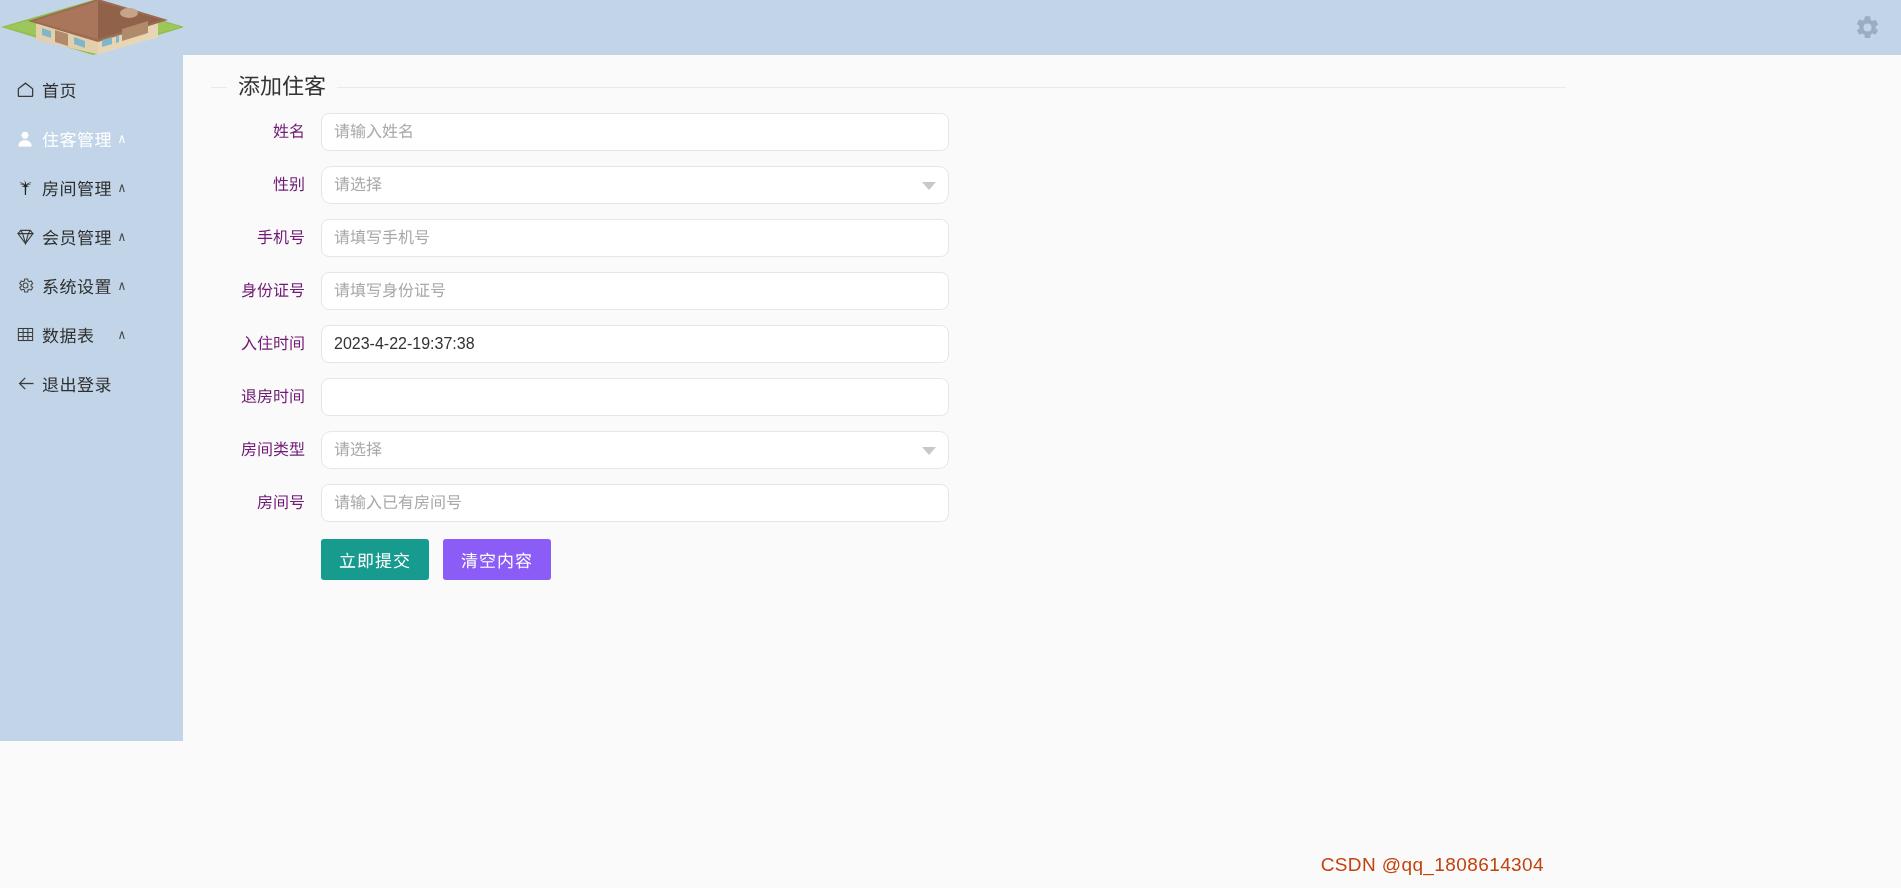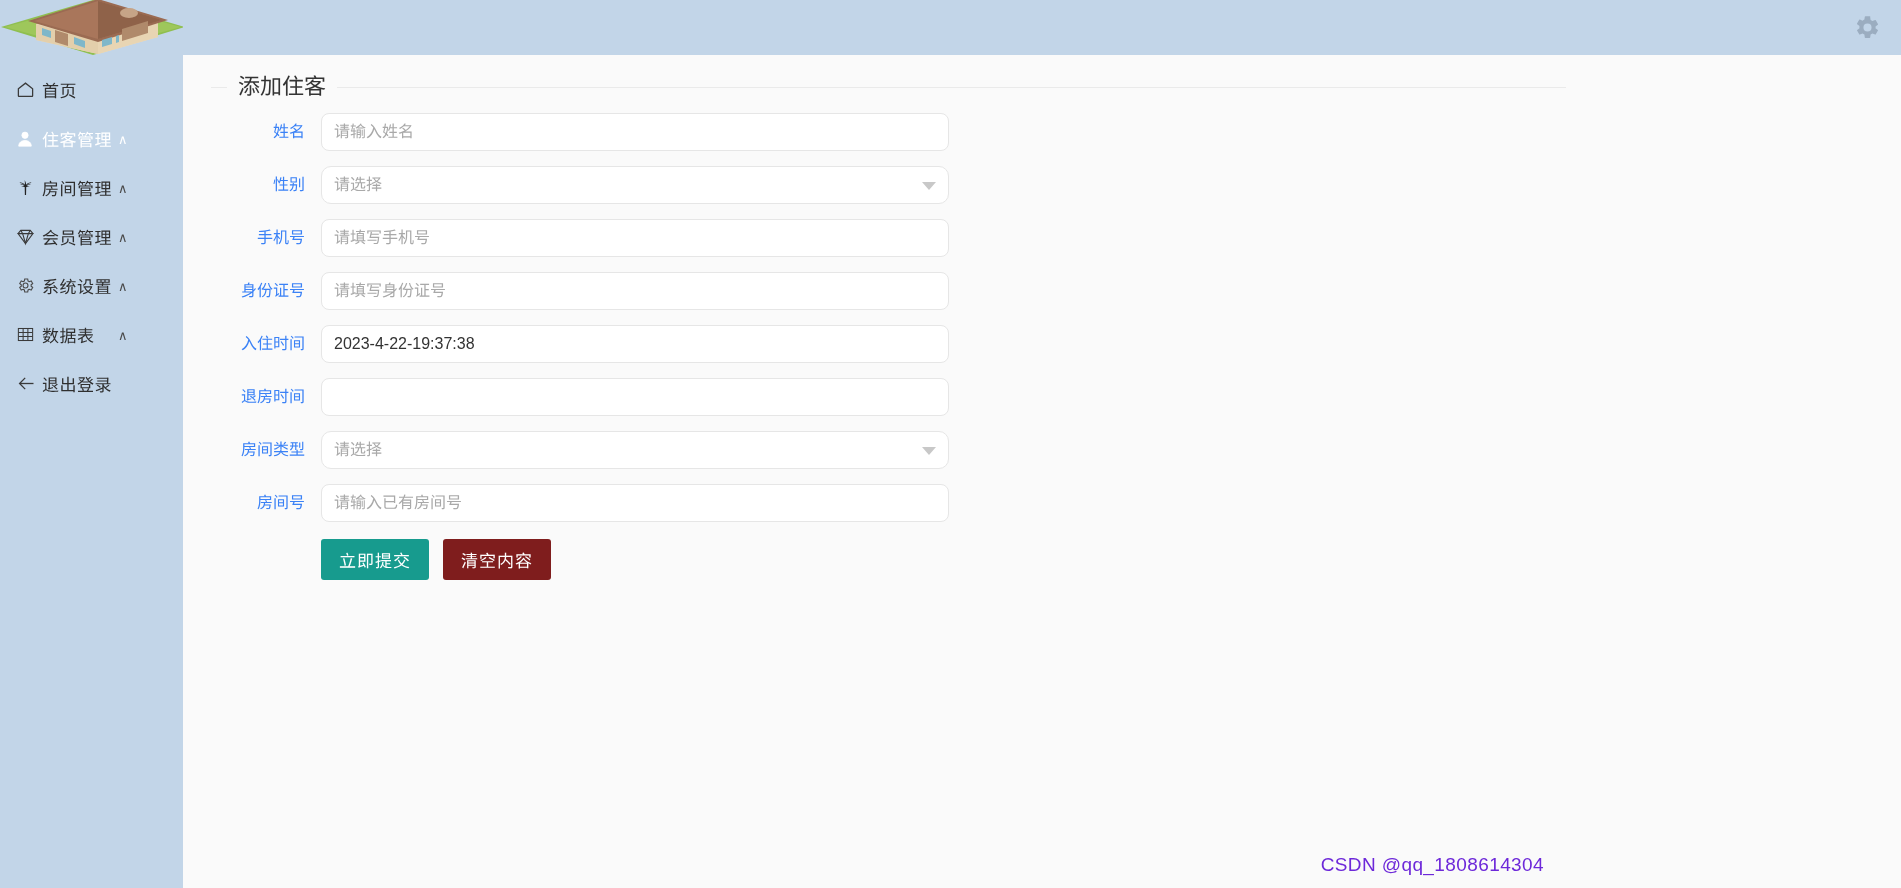--- a/index.html
+++ b/index.html
@@ -43,23 +43,24 @@
     cursor: pointer;
   }
   .gear-btn svg { display: block; }
 
   
   .sidebar {
     position: absolute;
     top: 0;
     left: 0;
     width: 183px;
-    height: 888px;
+    height: 741px;
     background: #c2d5e8;
     z-index: 10;
+    font-family: Liberation Mono, monospace;
   }
   .logo {
     position: relative;
     width: 183px;
     height: 55px;
     overflow: hidden;
   }
   .logo svg { display: block; position: absolute; left: -2px; top: -3px; }
 
   .nav {
@@ -149,21 +150,21 @@
     display: flex;
     align-items: center;
     margin-bottom: 15px;
     height: 38px;
   }
   .form-label {
     width: 110px;
     text-align: right;
     padding-right: 16px;
     font-size: 16px;
-    color: #3b82f6;
+    color: #701a75;
     line-height: 38px;
     flex: 0 0 110px;
     white-space: nowrap;
   }
   .form-control-wrap {
     position: relative;
     width: 628px;
     height: 38px;
   }
   .form-input {
@@ -220,29 +221,29 @@
     border: 0;
     border-radius: 3px;
     color: #fff;
     font-size: 17px;
     cursor: pointer;
     padding: 0 18px;
     font-family: Liberation Mono, monospace;
     letter-spacing: 1px;
   }
   .btn-submit { background: #179b8e; margin-right: 14px; }
-  .btn-reset  { background: #7f1d1d; }
+  .btn-reset  { background: #8b5cf6; }
 
   
   .watermark {
     position: absolute;
     right: 22px;
     bottom: 12px;
     font-size: 19px;
-    color: #6d28d9;
+    color: #c2410c;
     letter-spacing: 0.4px;
     z-index: 2;
     white-space: nowrap;
   }
 </style>
 </head>
 <body>
 
 <div id="app">
 

